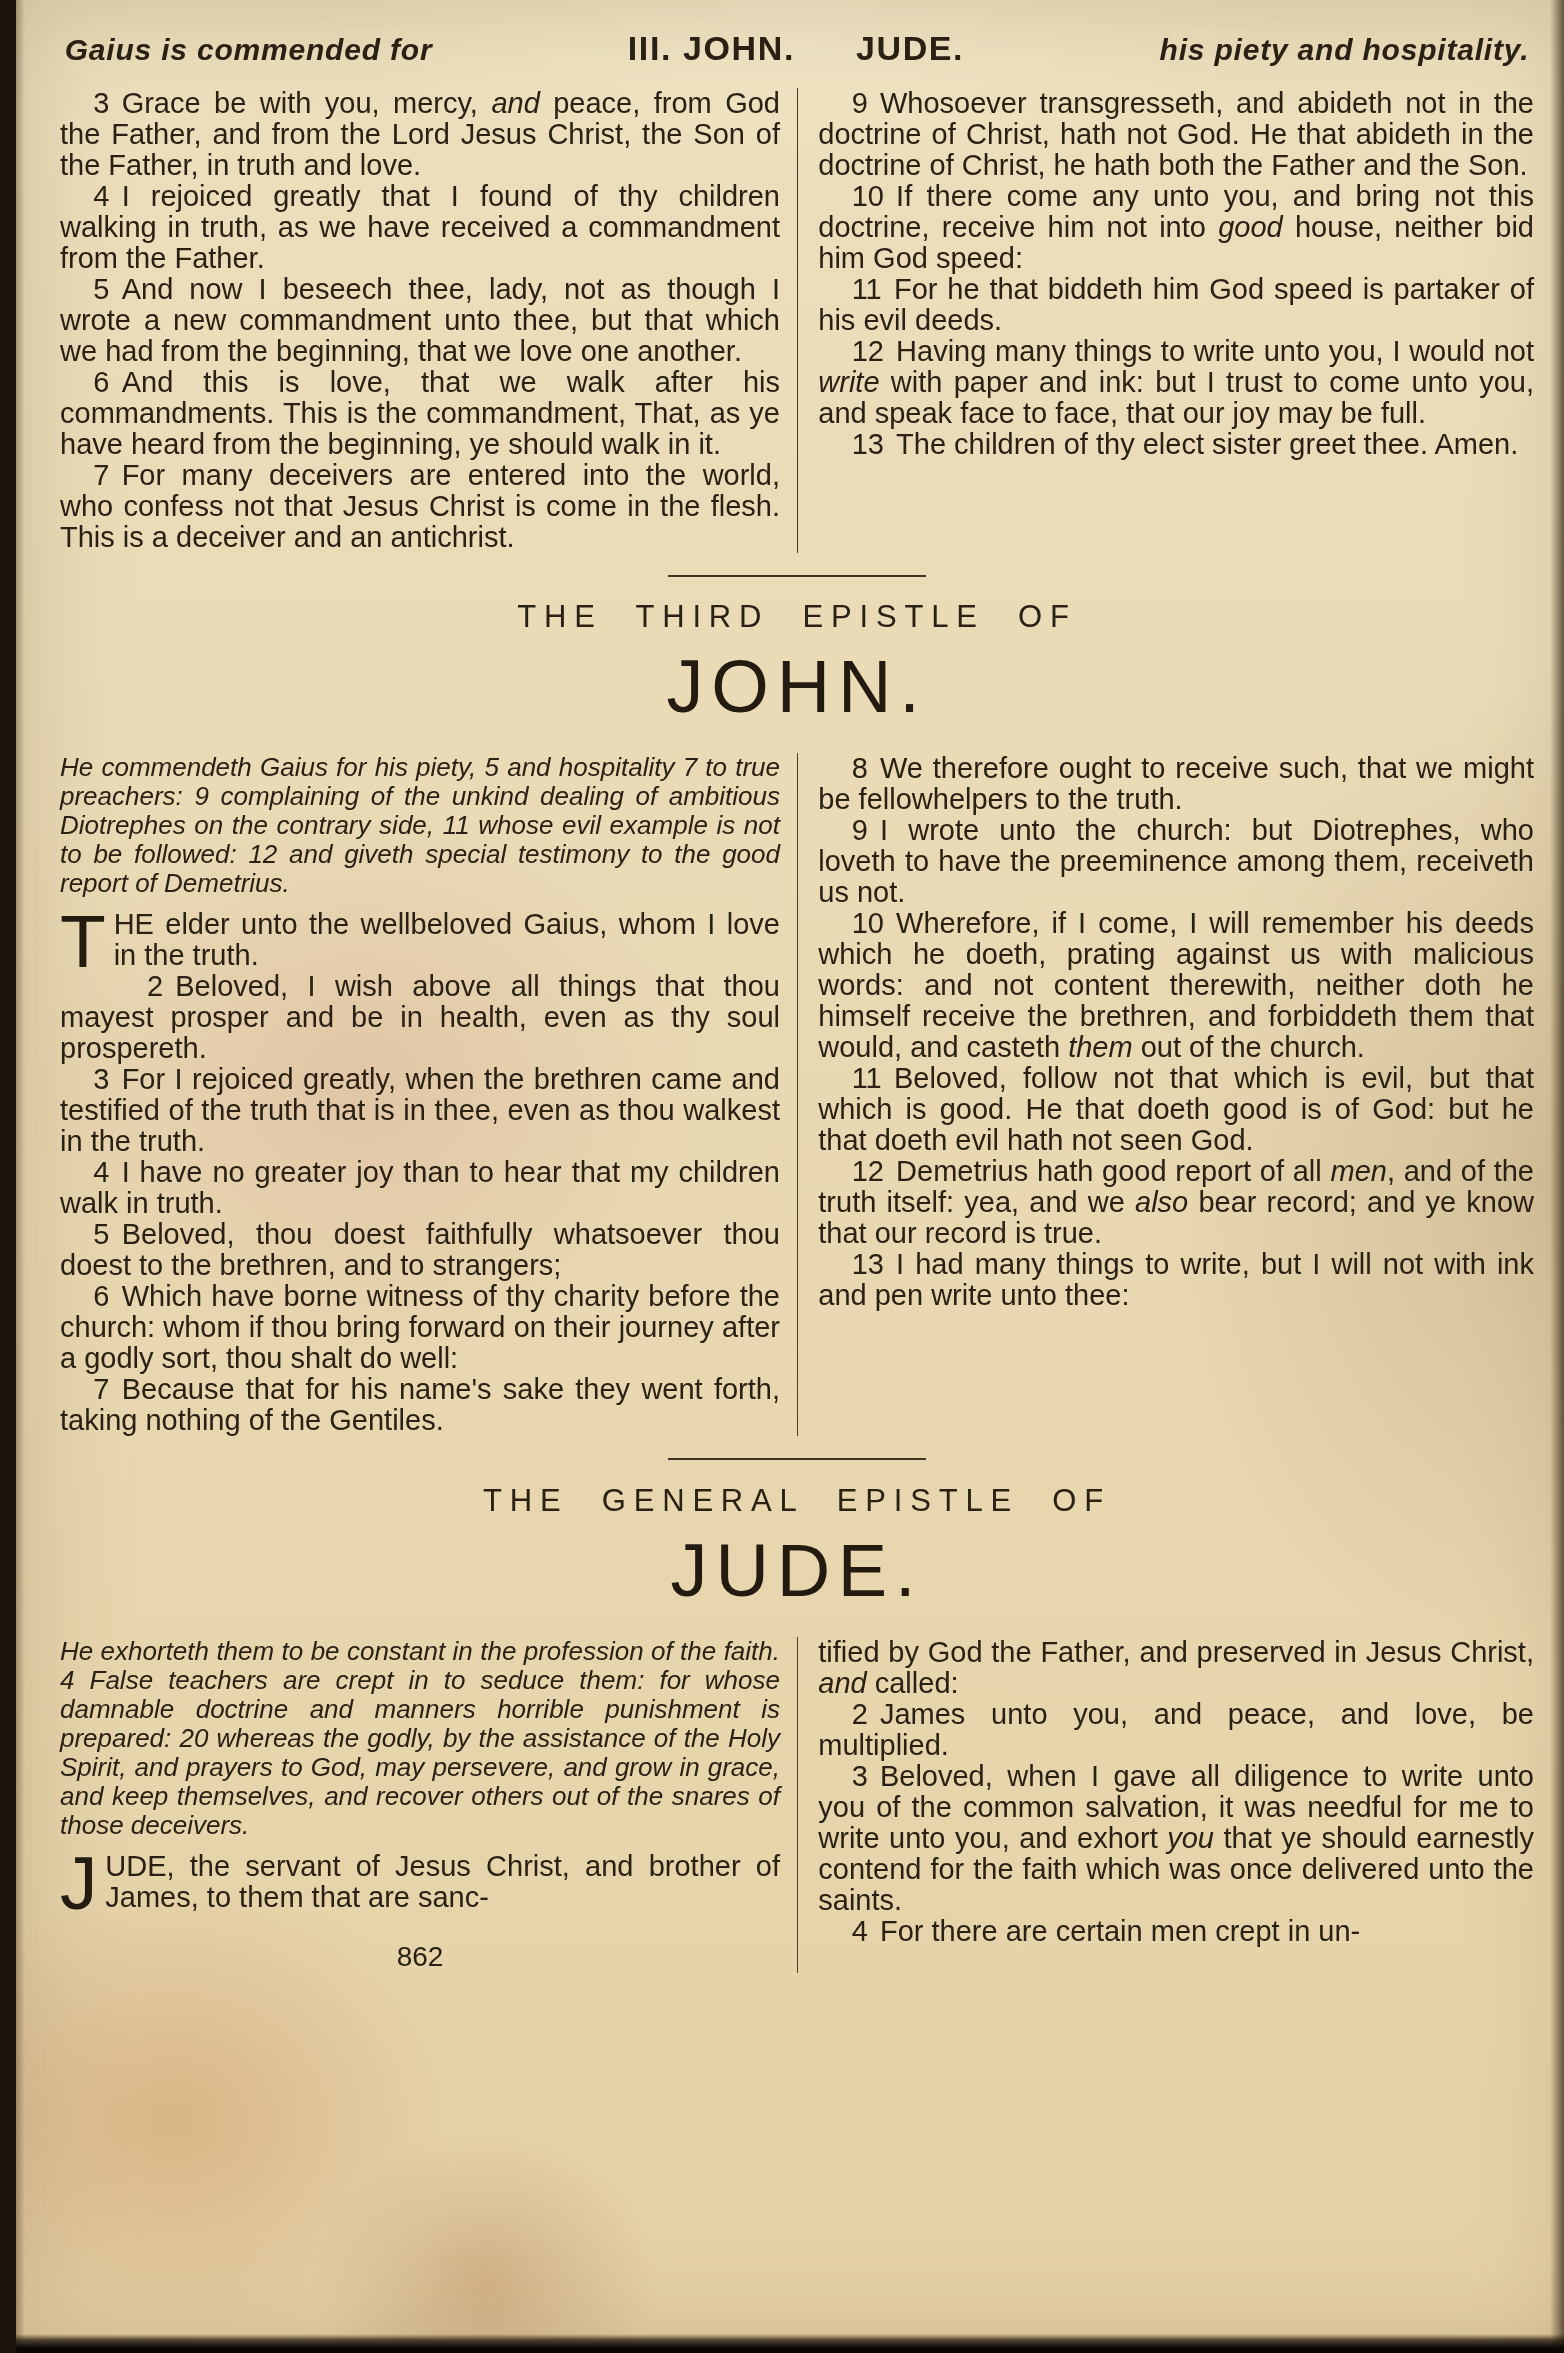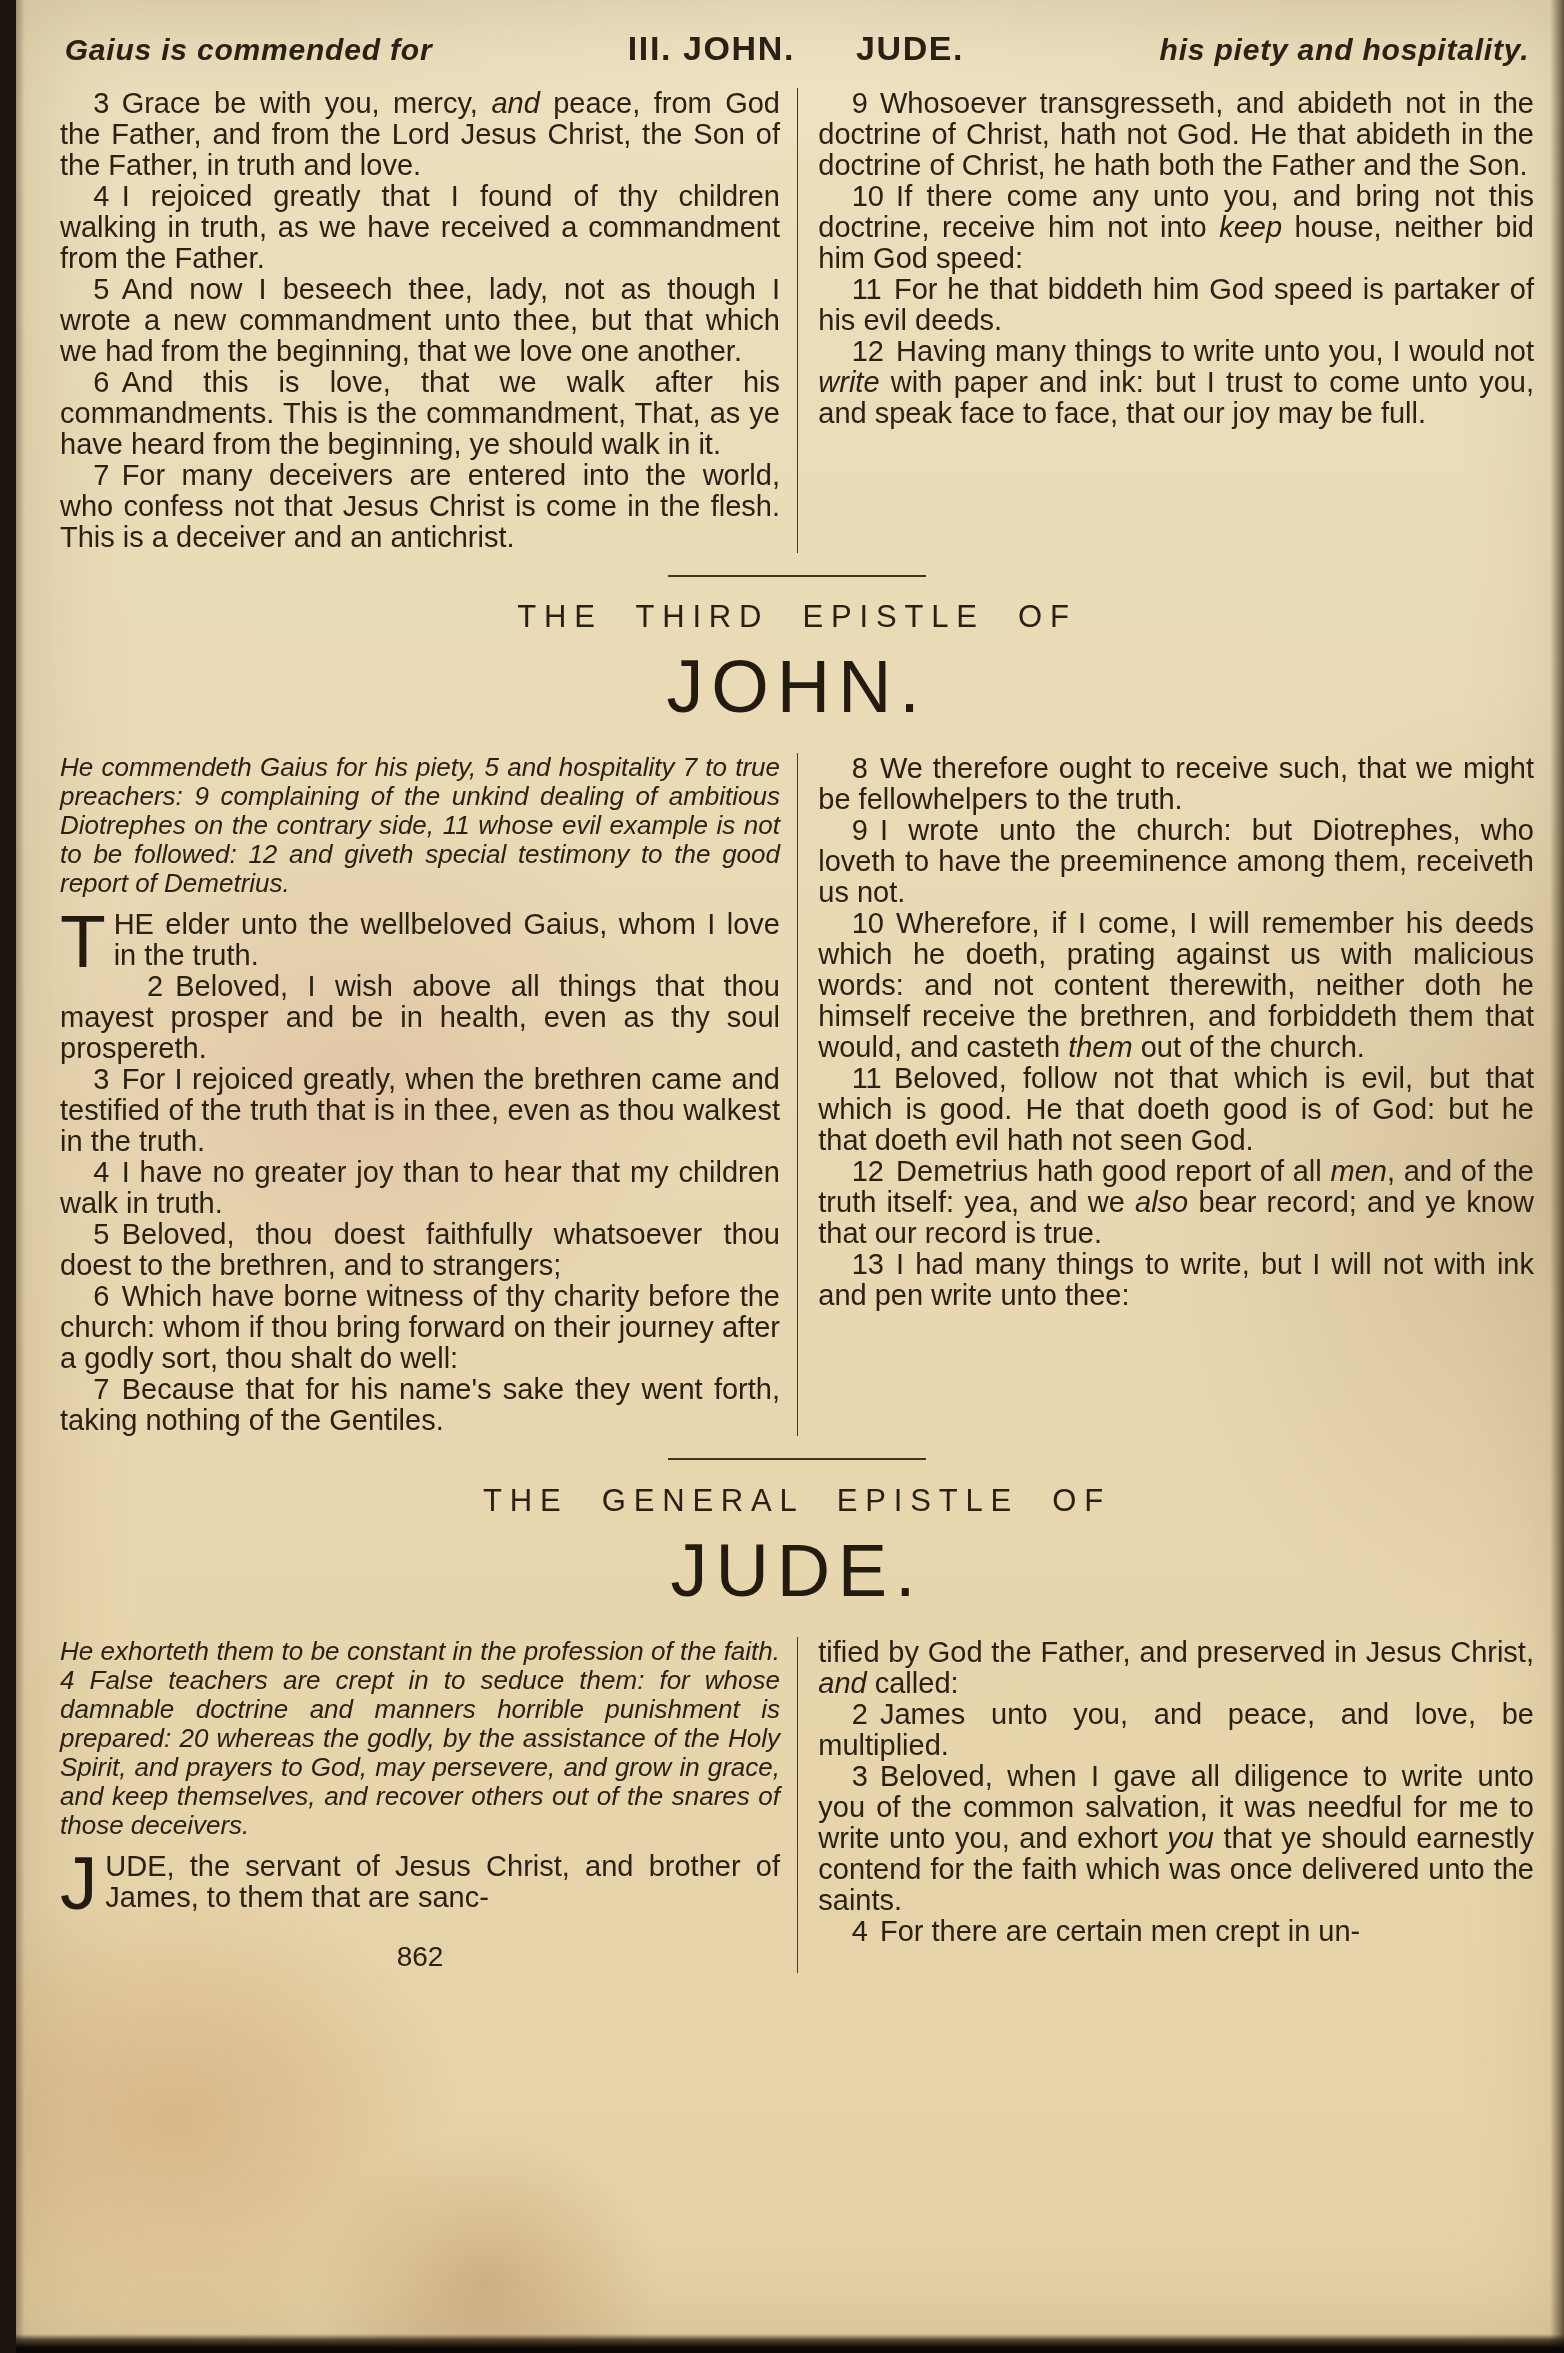--- a/index.html
+++ b/index.html
@@ -91,23 +91,24 @@
   <section class="two-col">
     <div class="col col-left">
       <p class="verse"><span class="vn">3</span><span class="vt">Grace be with you, mercy, <i>and</i> peace, from God the Father, and from the Lord Jesus Christ, the Son of the Father, in truth and love.</span></p>
       <p class="verse"><span class="vn">4</span><span class="vt">I rejoiced greatly that I found of thy children walking in truth, as we have received a commandment from the Father.</span></p>
       <p class="verse"><span class="vn">5</span><span class="vt">And now I beseech thee, lady, not as though I wrote a new commandment unto thee, but that which we had from the beginning, that we love one another.</span></p>
       <p class="verse"><span class="vn">6</span><span class="vt">And this is love, that we walk after his commandments. This is the commandment, That, as ye have heard from the beginning, ye should walk in it.</span></p>
       <p class="verse"><span class="vn">7</span><span class="vt">For many deceivers are entered into the world, who confess not that Jesus Christ is come in the flesh. This is a deceiver and an antichrist.</span></p>
     </div>
     <div class="col col-right">
       <p class="verse"><span class="vn">9</span><span class="vt">Whosoever transgresseth, and abideth not in the doctrine of Christ, hath not God. He that abideth in the doctrine of Christ, he hath both the Father and the Son.</span></p>
-      <p class="verse"><span class="vn">10</span><span class="vt">If there come any unto you, and bring not this doctrine, receive him not into <i>keep</i> house, neither bid him God speed:</span></p>
+      <p class="verse"><span class="vn">10</span><span class="vt">If there come any unto you, and bring not this doctrine, receive him not into <i>good</i> house, neither bid him God speed:</span></p>
       <p class="verse"><span class="vn">11</span><span class="vt">For he that biddeth him God speed is partaker of his evil deeds.</span></p>
       <p class="verse"><span class="vn">12</span><span class="vt">Having many things to write unto you, I would not <i>write</i> with paper and ink: but I trust to come unto you, and speak face to face, that our joy may be full.</span></p>
+      <p class="verse"><span class="vn">13</span><span class="vt">The children of thy elect sister greet thee. Amen.</span></p>
     </div>
   </section>
 
   <div class="section-rule"></div>
   <div class="epistle-kicker">THE THIRD EPISTLE OF</div>
   <h1 class="epistle-title">JOHN.</h1>
 
   <section class="two-col">
     <div class="col col-left">
       <p class="summary">He commendeth Gaius for his piety, 5 and hospitality 7 to true preachers: 9 complaining of the unkind dealing of ambitious Diotrephes on the contrary side, 11 whose evil example is not to be followed: 12 and giveth special testimony to the good report of Demetrius.</p>

